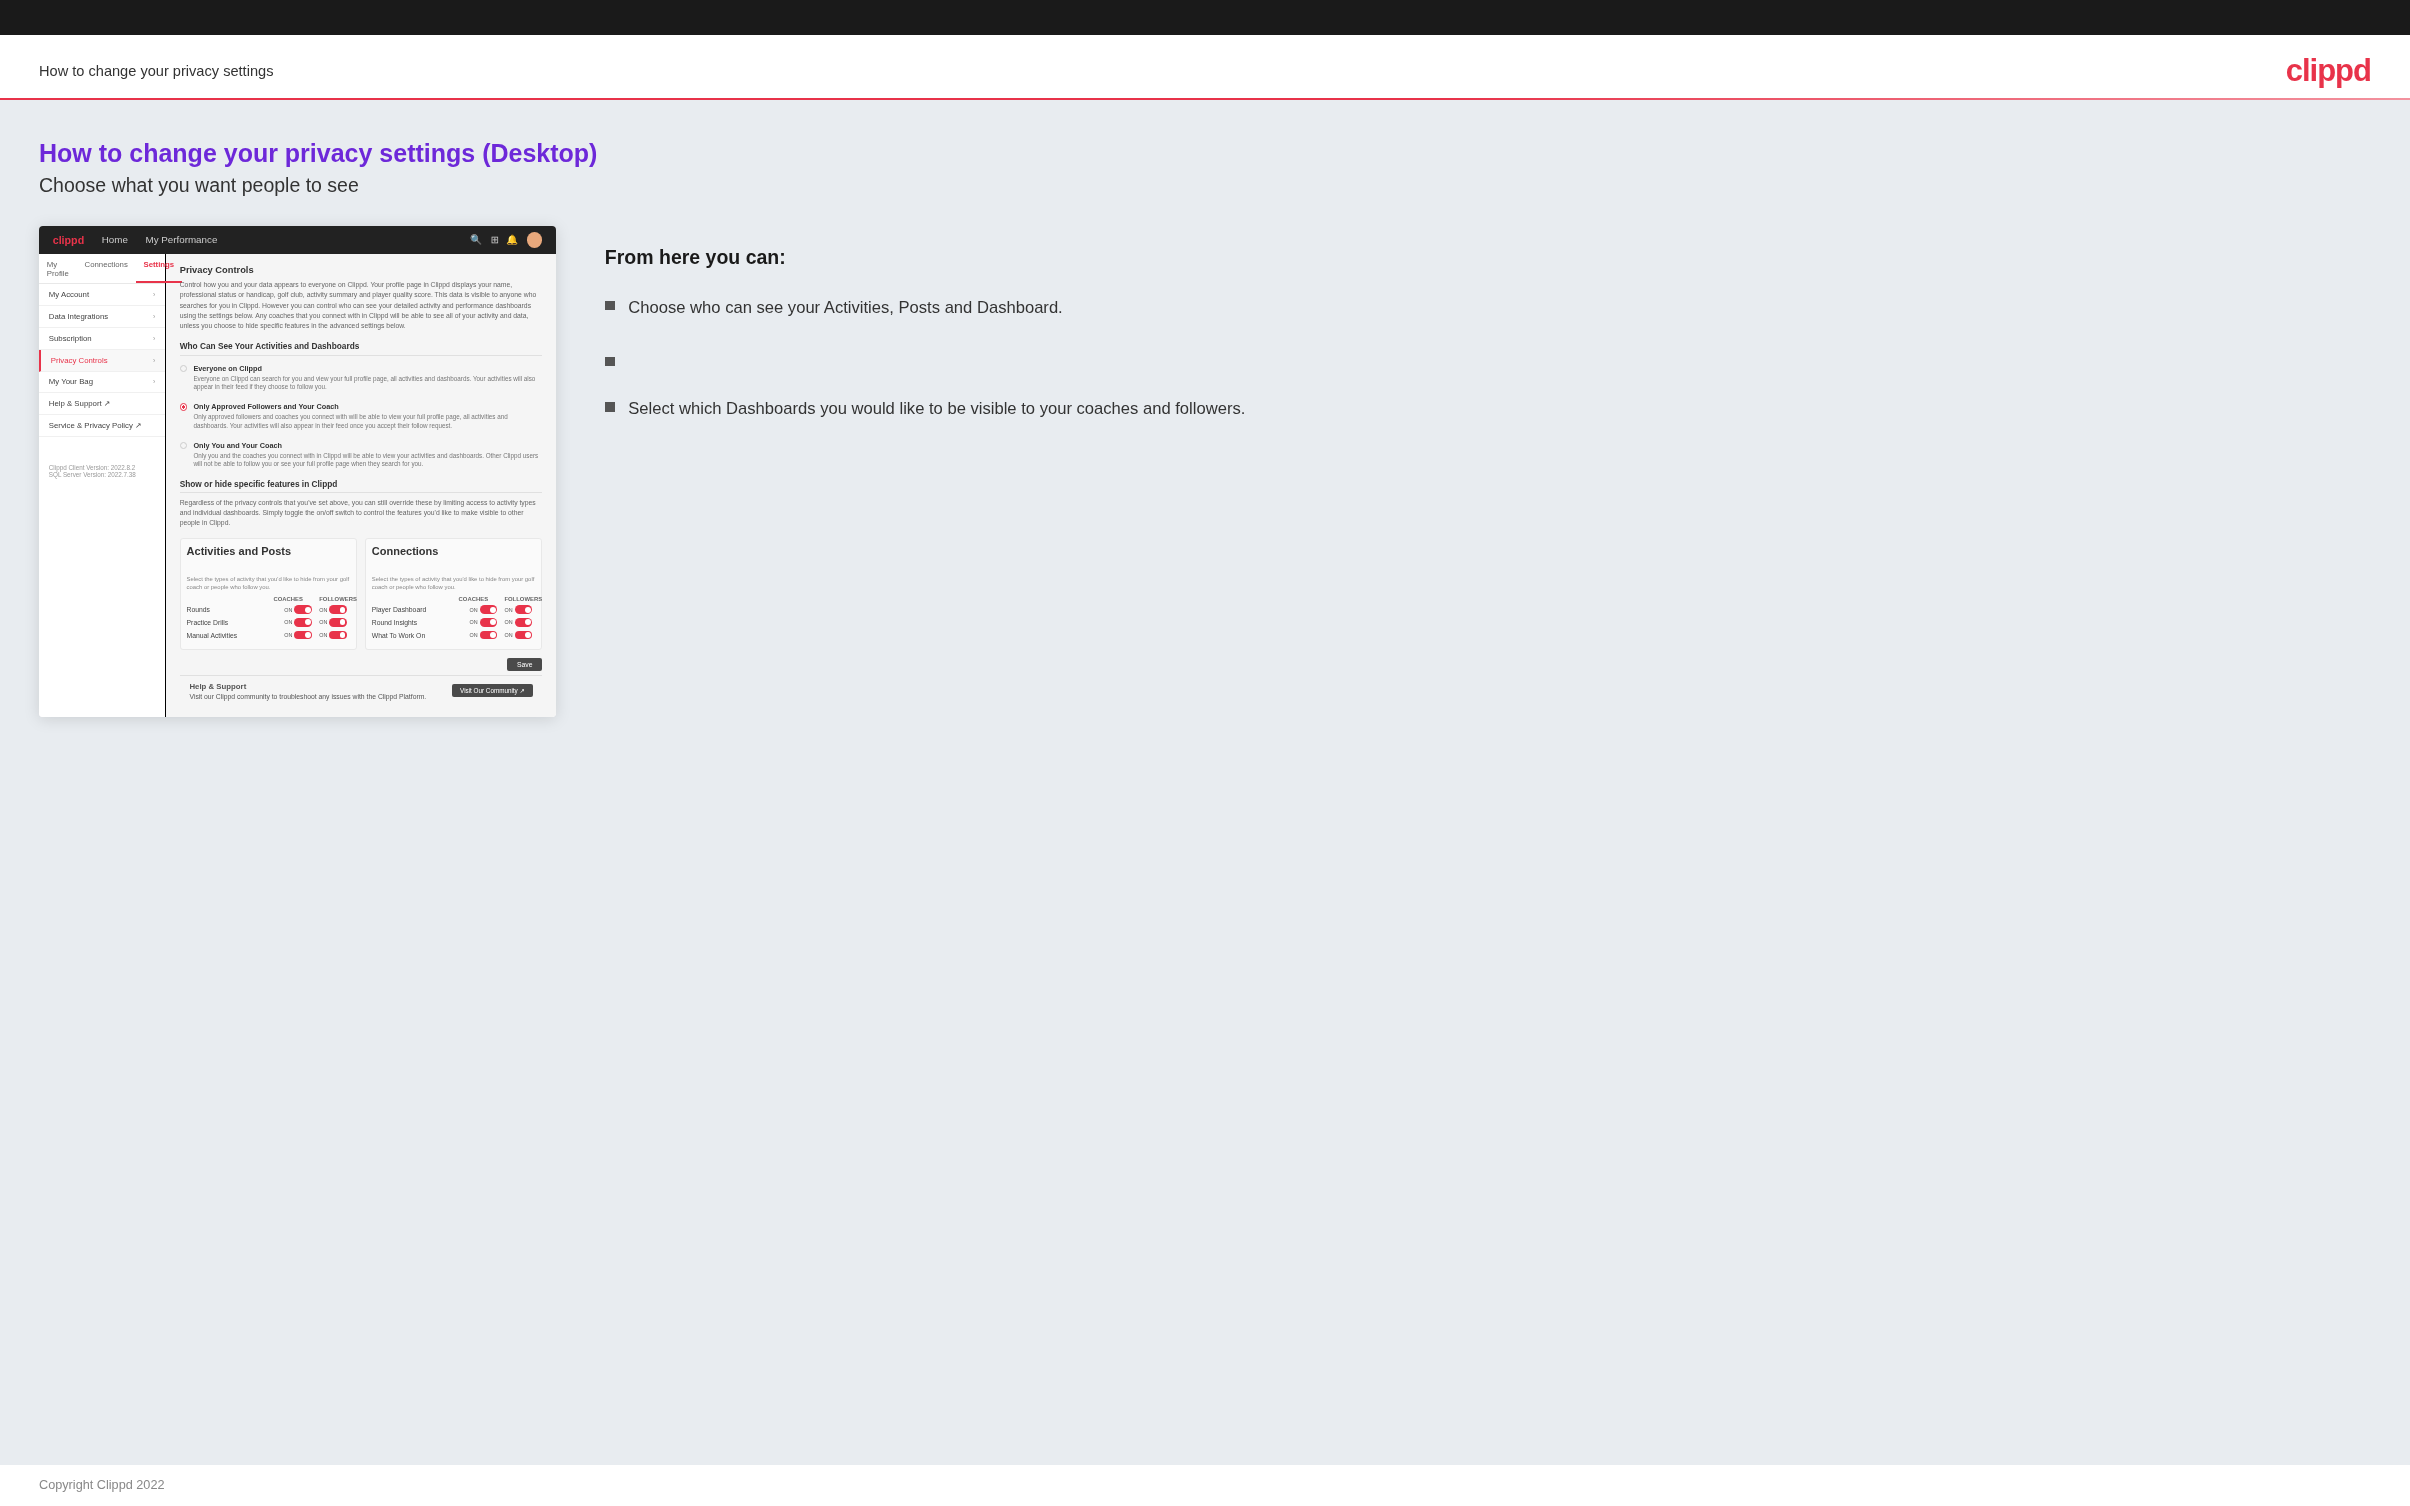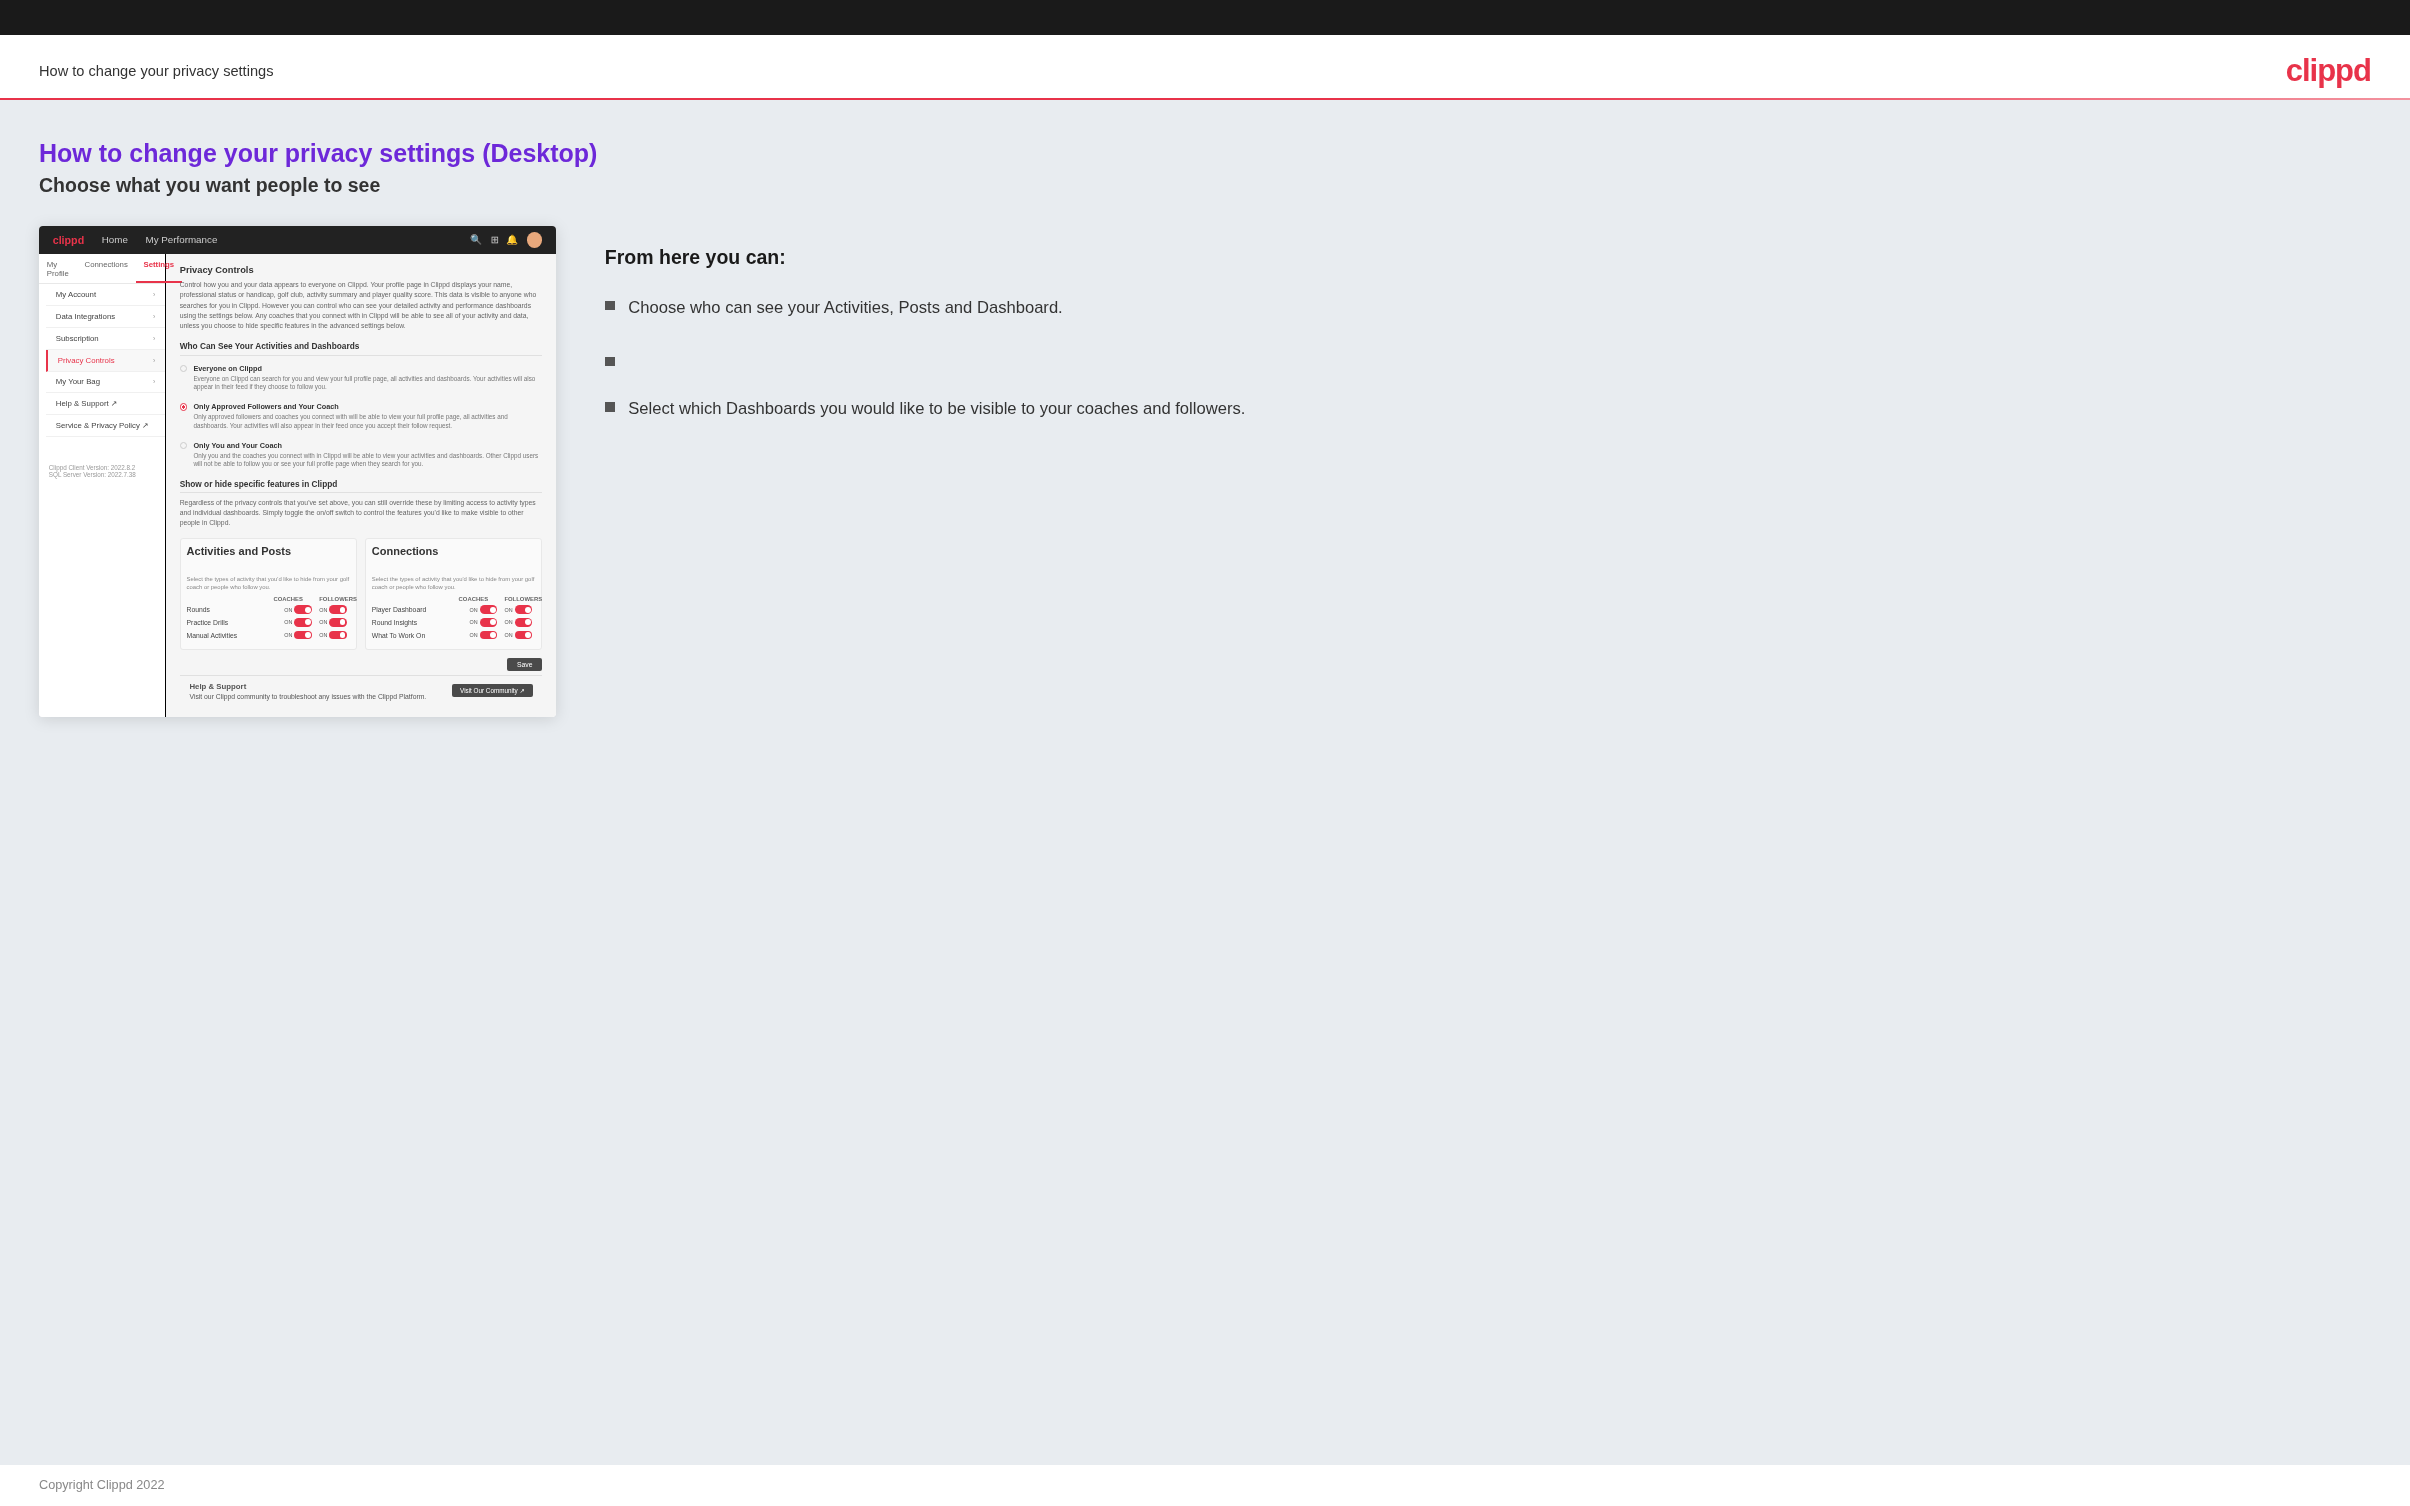--- a/index.html
+++ b/index.html
@@ -51,21 +51,21 @@
       flex-direction: column;
     }
     .content-title {
       font-size: 25px;
       font-weight: 800;
       color: #6d28d9;
       margin-bottom: 5.9px;
     }
     .content-subtitle {
       font-size: 19.5px;
-      font-weight: 700;
+      font-weight: 400;
       color: #333;
       margin-bottom: 29px;
     }
     .two-col {
       display: flex;
       gap: 39px;
       align-items: flex-start;
     }
     
     .screenshot-container {
@@ -138,21 +138,20 @@
       font-weight: 600;
     }
     .mock-sidebar-item {
       display: flex;
       align-items: center;
       justify-content: space-between;
       padding: 5.9px 9.8px;
       font-size: 7.8px;
       color: #444;
       border-bottom: 1px solid #f0f0f0;
-      margin-left: 7px;
     }
     .mock-sidebar-item.active {
       background: #f8f8f8;
       color: #e8334a;
       border-left: 2px solid #e8334a;
     }
     .mock-chevron {
       color: #999;
       font-size: 6.8px;
     }

